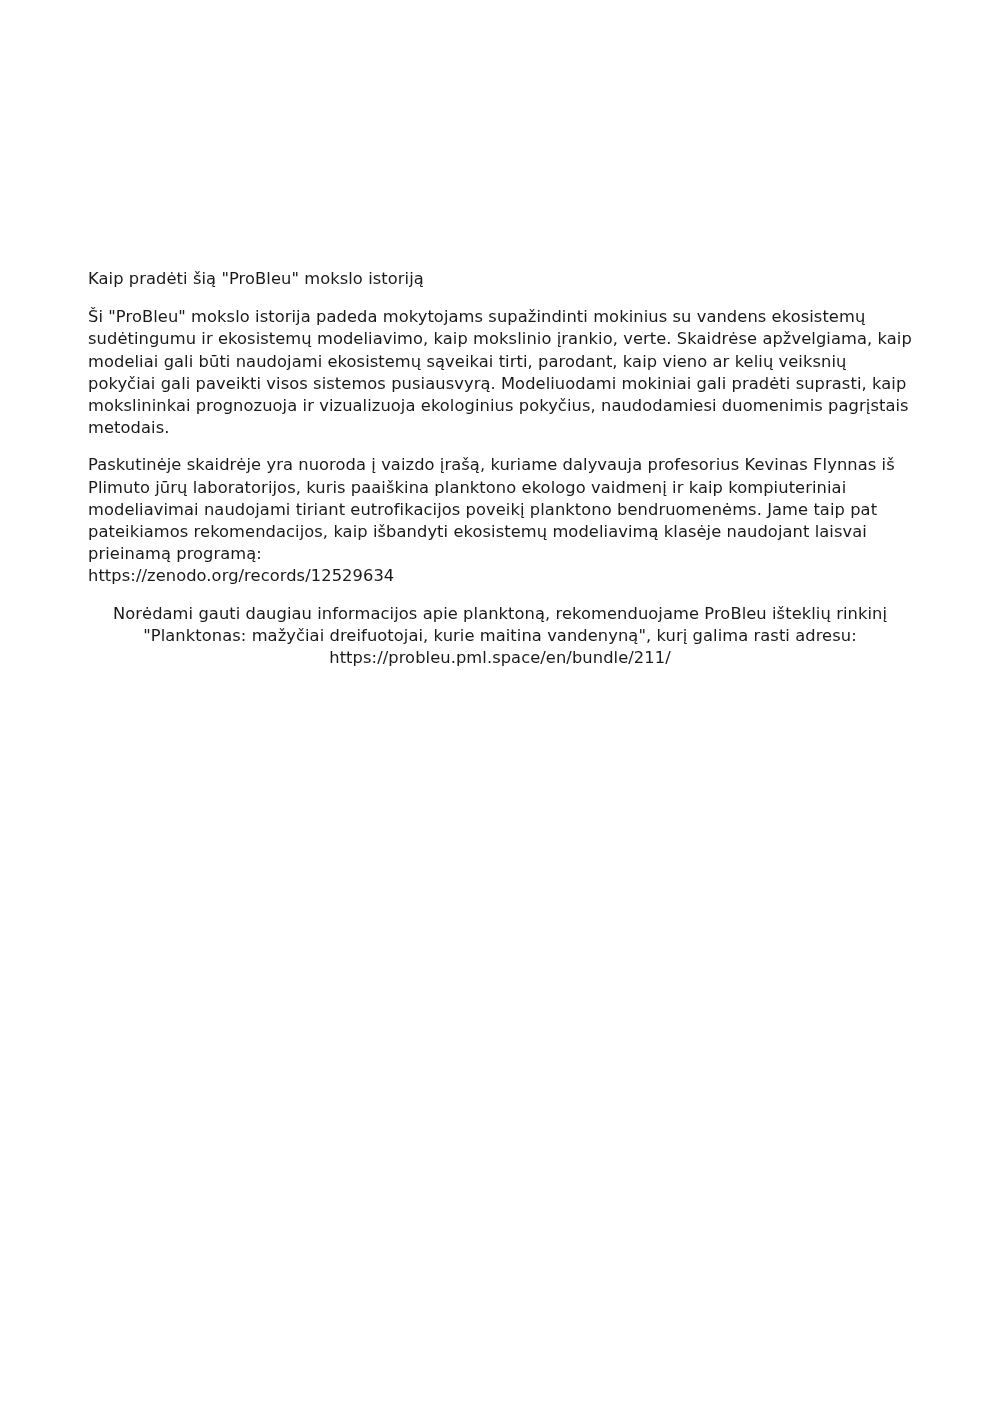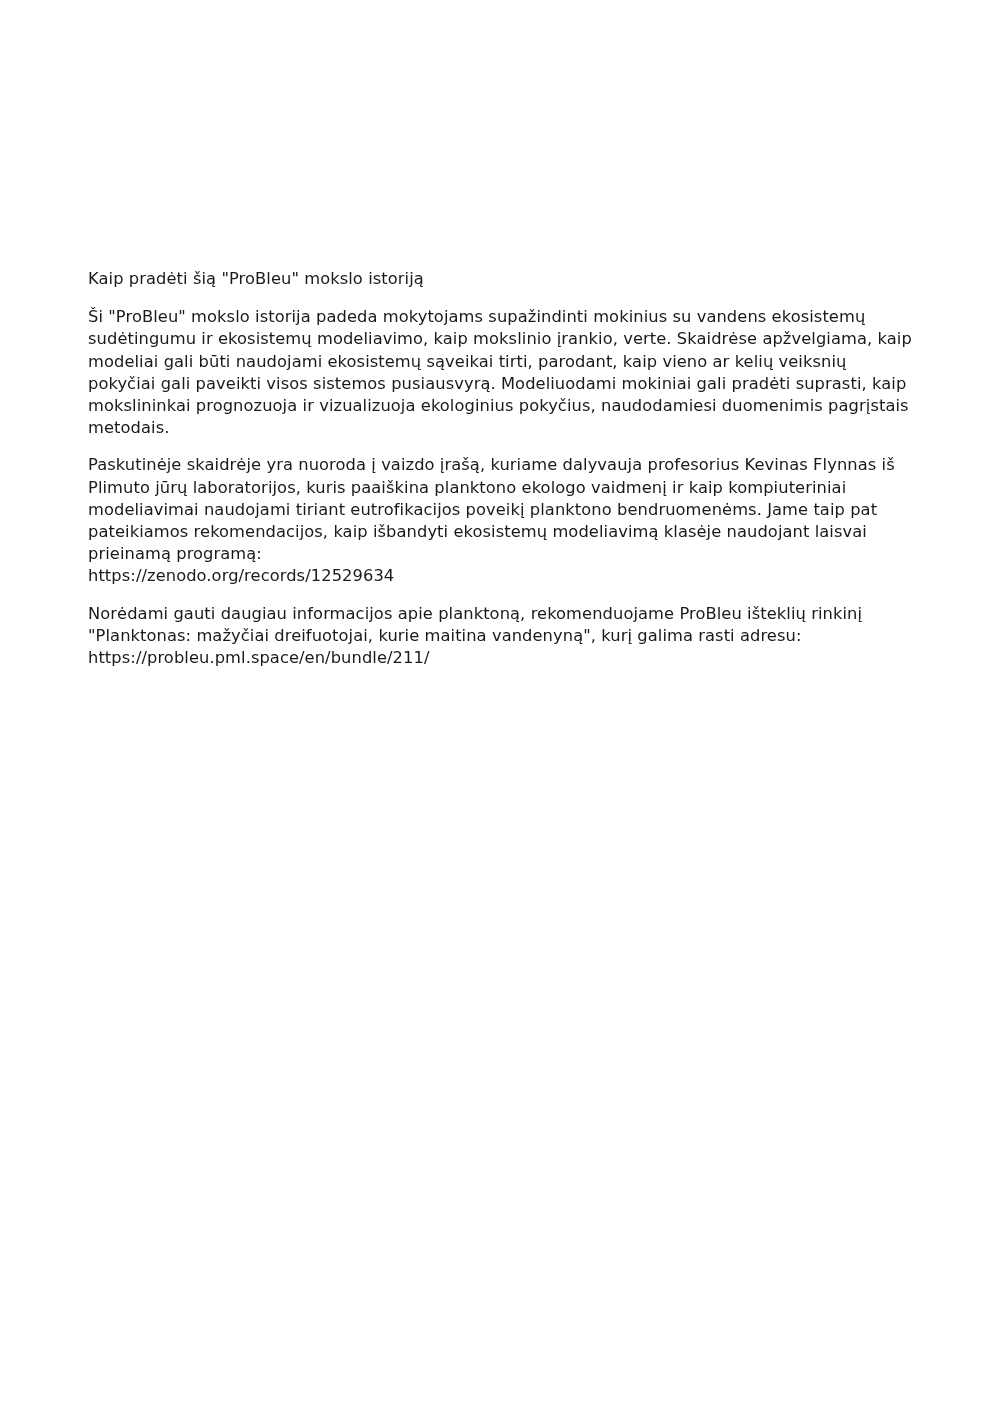--- a/index.html
+++ b/index.html
@@ -34,20 +34,21 @@
     line-height: 22.2px;
     letter-spacing: 0.005em;
     color: #1a1a1a;
     text-align: left;
     white-space: pre-wrap;
     word-break: normal;
     overflow-wrap: normal;
   }
   .para:last-child {
     margin-bottom: 0;
+    text-align: center;
   }
   .para-heading {
     margin-bottom: 16px;
   }
 </style>
 </head>
 <body>
 
 <div class="page">
   <div class="doc-body">

